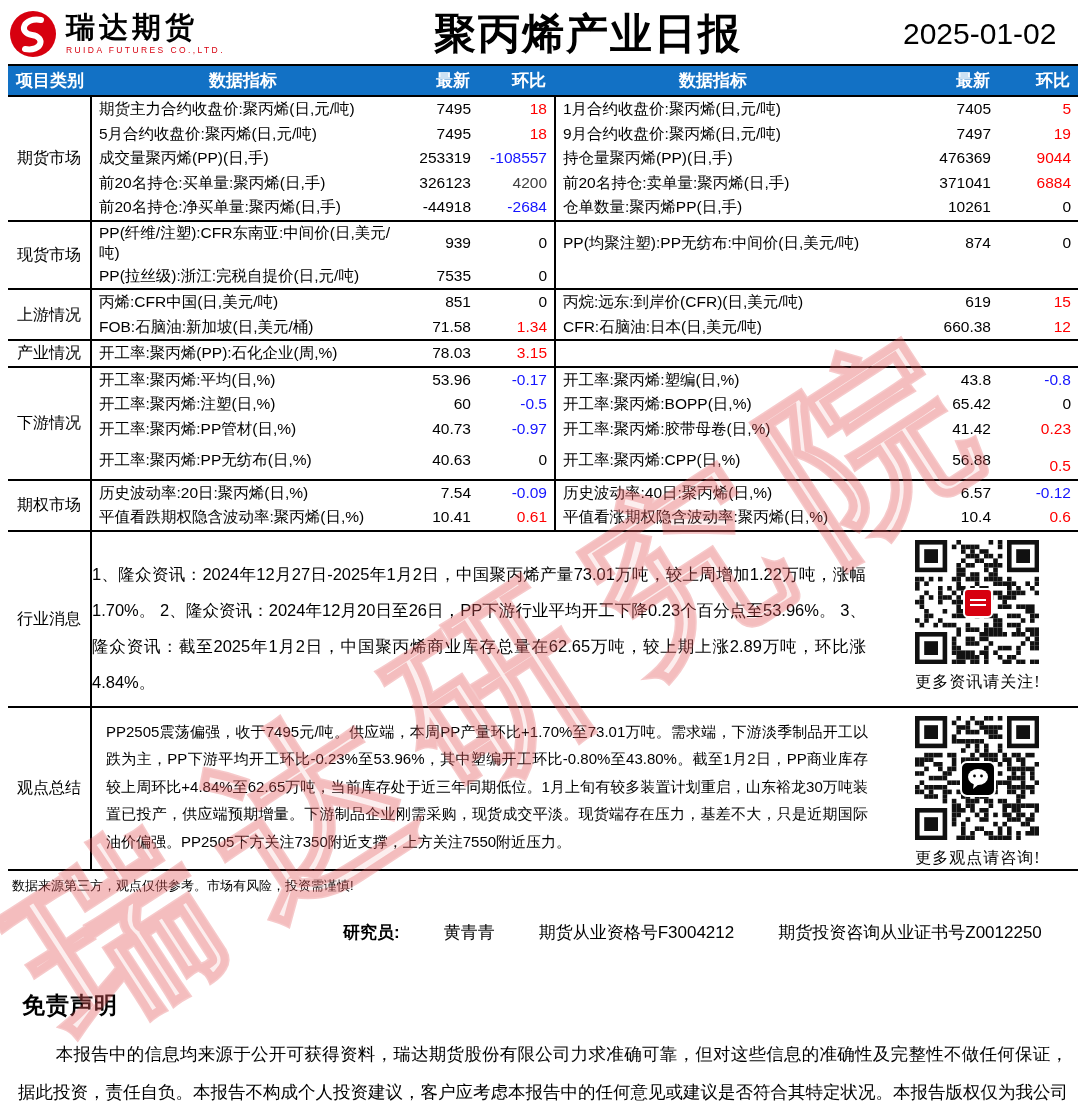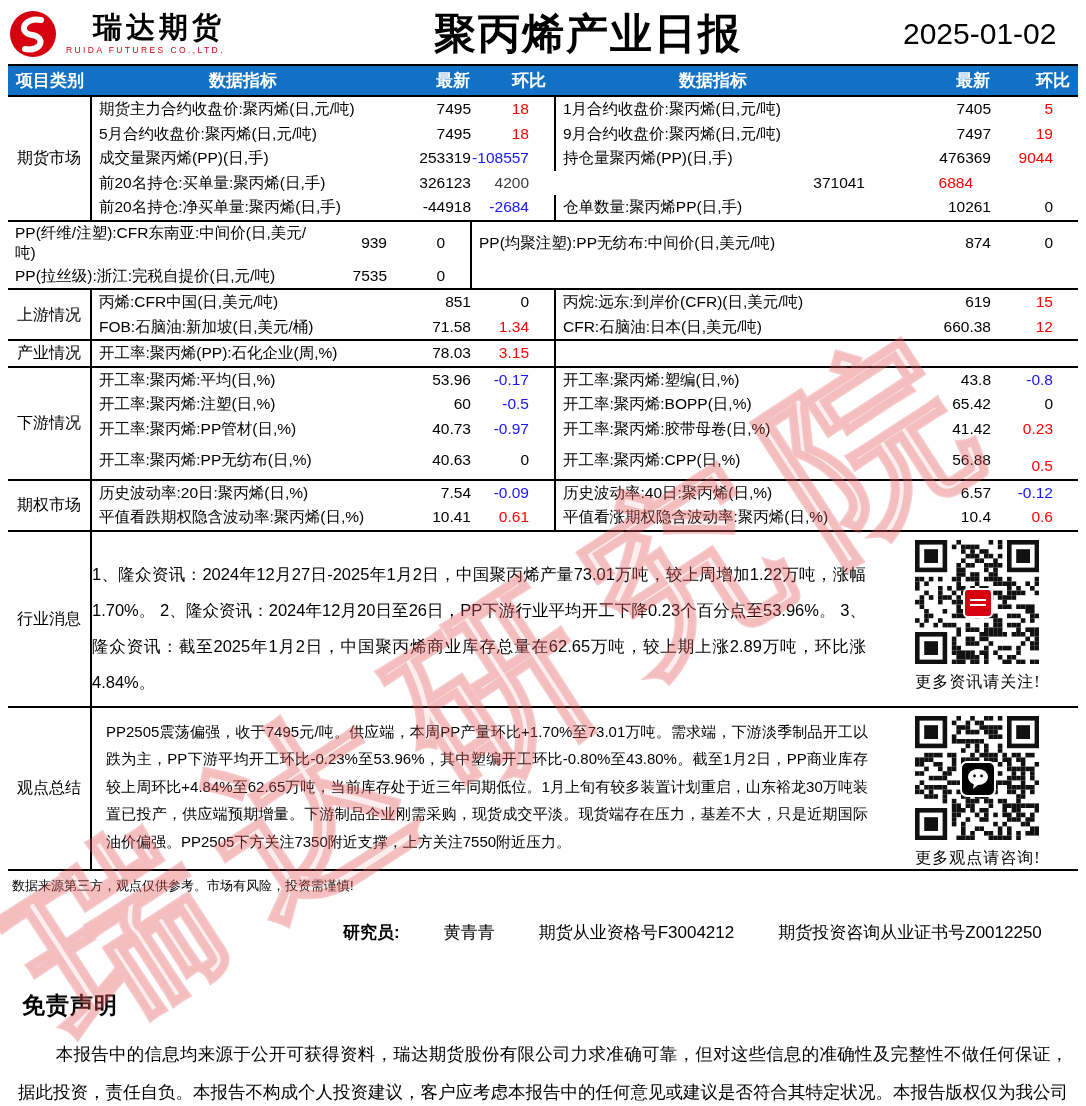--- a/index.html
+++ b/index.html
@@ -8,21 +8,21 @@
     width:1086px; height:1106px; overflow:hidden; position:relative;
     font-family:"Liberation Sans","DejaVu Sans",sans-serif; color:#000;
   }
   .page { width:1086px; padding:0 8px; position:relative; }
 
   
   .masthead { display:grid; grid-template-columns:265px 1fr 175px; align-items:center; padding:6px 0 4px 0; height:64px; }
   .brand { display:flex; align-items:center; gap:8px; }
   .brand-icon { width:50px; height:50px; flex:0 0 auto; }
   .brand-txt { display:flex; flex-direction:column; line-height:1; }
-  .brand-cn { font-size:29px; font-weight:700; letter-spacing:4px;text-align:right; }
+  .brand-cn { font-size:29px; font-weight:700; letter-spacing:4px; }
   .brand-en { font-size:8.5px; color:#d7000f; letter-spacing:2.4px; margin-top:4px; }
   .page-title { text-align:center; font-size:42px; font-weight:800; letter-spacing:2px; }
   .report-date { text-align:left; font-size:30px; padding-right:4px; }
 
   
   .thead {
     display:grid; grid-template-columns:84px 302px 84px 76px 1fr 126px 80px;
     background:#1271c5; color:#fff; font-weight:700; font-size:17px;
     height:31px; align-items:center; border-top:2px solid #000000;
   }
@@ -34,21 +34,21 @@
   .cat {
     width:84px; flex:0 0 auto; display:flex; align-items:center; justify-content:center;
     font-size:16px; border-right:2px solid #000; text-align:center; line-height:20px;
   }
   .rows { flex:1; display:flex; flex-direction:column; }
   .trow { display:grid; grid-template-columns:302px 84px 76px 1fr 126px 80px; }
   .cell { min-height:24.5px; display:flex; align-items:center; font-size:15.5px; line-height:20px; }
   .lbl { justify-content:flex-start; padding:1px 2px 1px 7px; text-align:left; }
   .rdiv { border-left:2px solid #000; }
   .val { justify-content:flex-end; padding-right:7px; }
-  .chg { justify-content:flex-end; padding-right:25px; }
+  .chg { justify-content:flex-end; padding-right:7px; }
 
   
   .textsec { display:flex; border-top:2px solid #000; }
   .textsec.last { border-bottom:2px solid #000; }
   .sec-flow { flex:1; display:flex; }
   .sec-text { flex:1; padding:24px 12px 6px 0; font-size:16.5px; line-height:36px; text-align:justify; }
   .sec-text.tight { padding:10px 10px 6px 14px; font-size:15px; line-height:27.5px; }
   .qr-col { width:200px; flex:0 0 auto; display:flex; flex-direction:column; align-items:center; padding-top:8px; }
   .qr-box { position:relative; width:126px; height:126px; display:flex; align-items:center; justify-content:center; }
   .qr-caption { margin-top:6px; font-size:16px; letter-spacing:1px; font-family:"Liberation Serif","DejaVu Serif",serif; }
@@ -128,35 +128,37 @@
         <div class="cell val">253319</div>
         <div class="cell chg" style="color: rgb(21, 21, 255);">-108557</div>
         <div class="cell lbl rdiv">持仓量聚丙烯(PP)(日,手)</div>
         <div class="cell val">476369</div>
         <div class="cell chg" style="color: rgb(255, 0, 0);">9044</div>
       </div>
       <div class="trow">
         <div class="cell lbl">前20名持仓:买单量:聚丙烯(日,手)</div>
         <div class="cell val">326123</div>
         <div class="cell chg" style="color: #404040;">4200</div>
+        <div class="cell lbl rdiv">前20名持仓:卖单量:聚丙烯(日,手)</div>
         <div class="cell val">371041</div>
         <div class="cell chg" style="color: rgb(255, 0, 0);">6884</div>
       </div>
       <div class="trow">
         <div class="cell lbl">前20名持仓:净买单量:聚丙烯(日,手)</div>
         <div class="cell val">-44918</div>
         <div class="cell chg" style="color: rgb(21, 21, 255);">-2684</div>
         <div class="cell lbl rdiv">仓单数量:聚丙烯PP(日,手)</div>
         <div class="cell val">10261</div>
         <div class="cell chg" style="color: rgb(0, 0, 0);">0</div>
       </div>
     </div>
   </div>
 
   <div class="section">
+    <div class="cat">现货市场</div>
     <div class="rows">
       <div class="trow">
         <div class="cell lbl">PP(纤维/注塑):CFR东南亚:中间价(日,美元/吨)</div>
         <div class="cell val">939</div>
         <div class="cell chg" style="color: rgb(0, 0, 0);">0</div>
         <div class="cell lbl rdiv">PP(均聚注塑):PP无纺布:中间价(日,美元/吨)</div>
         <div class="cell val">874</div>
         <div class="cell chg" style="color: rgb(0, 0, 0);">0</div>
       </div>
       <div class="trow">

